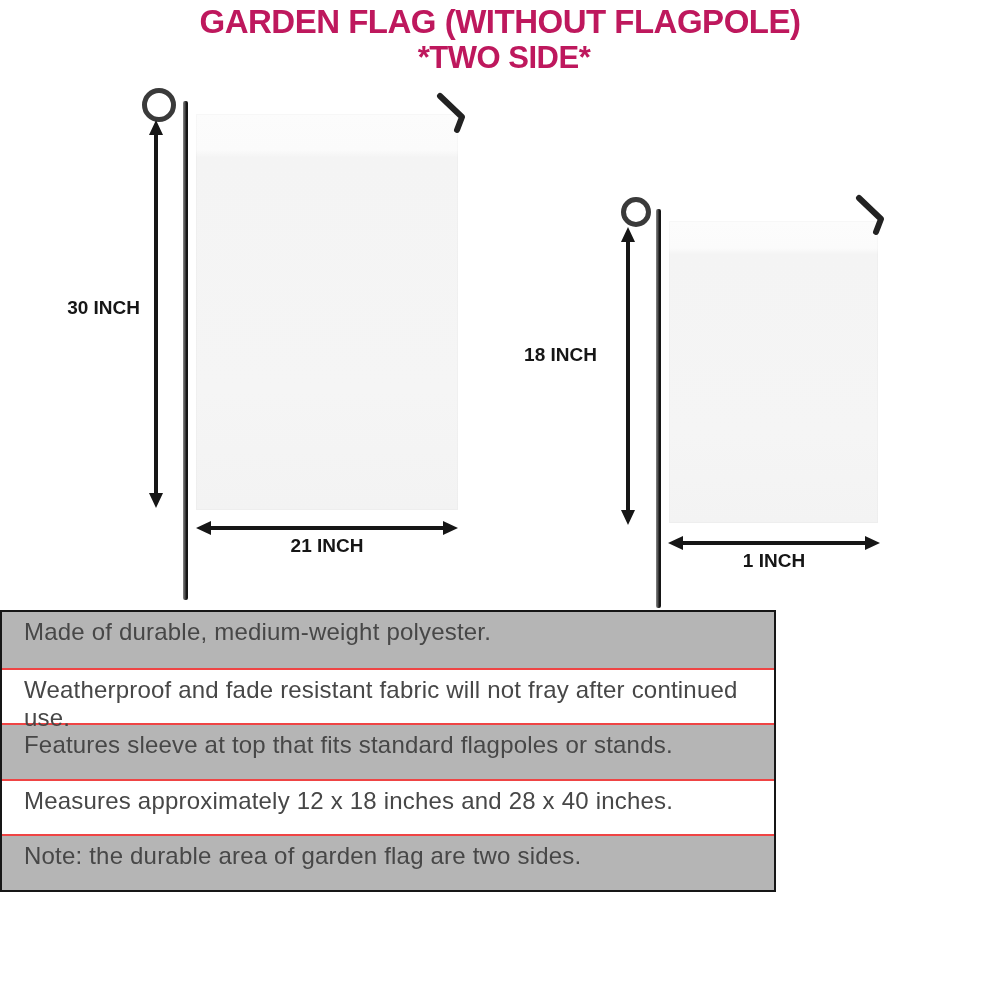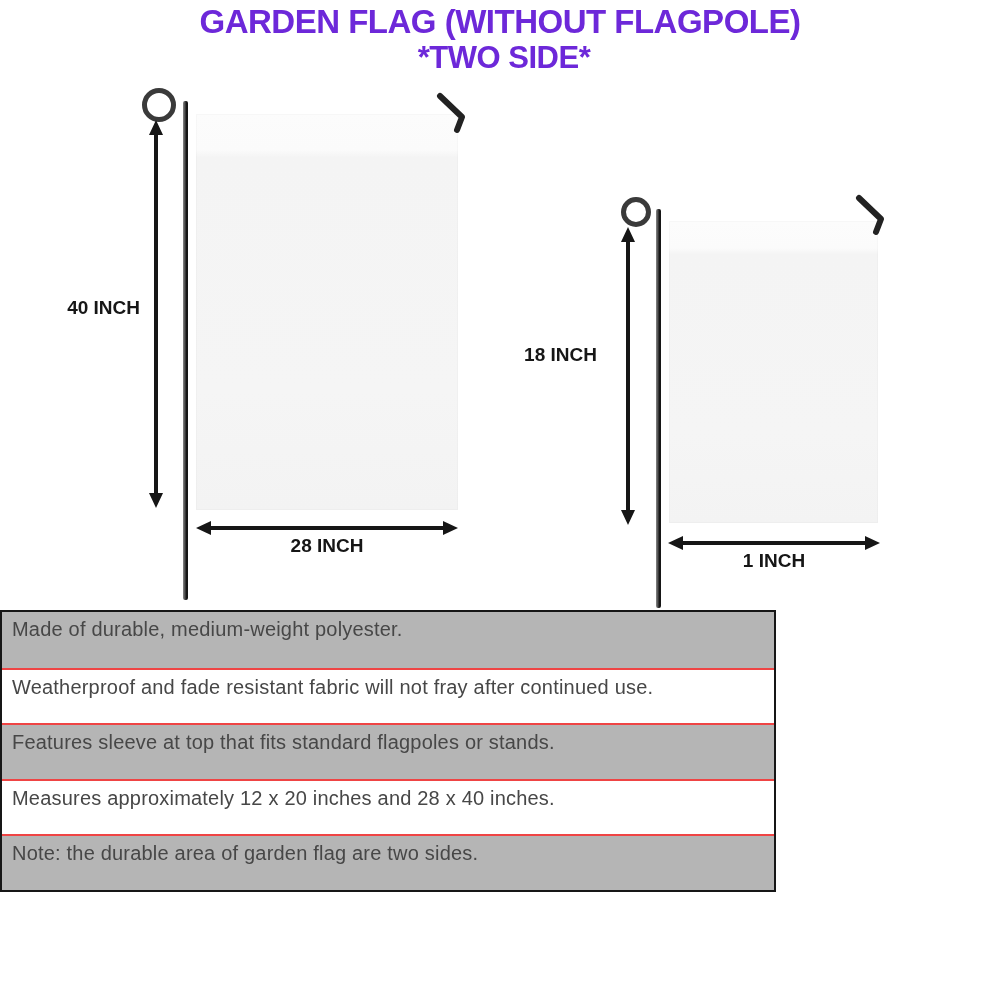--- a/index.html
+++ b/index.html
@@ -3,41 +3,41 @@
 <meta charset="utf-8">
 <style>
   html,body{margin:0;padding:0;}
   body{
     width:1000px;height:1000px;position:relative;background:#ffffff;
     font-family:"Liberation Sans", sans-serif;overflow:hidden;
   }
   .stage{position:absolute;inset:0;}
 
   
-  .title-wrap{position:absolute;top:4px;left:0;width:1000px;text-align:center;color:#6d28d9;}
+  .title-wrap{position:absolute;top:4px;left:0;width:1000px;text-align:center;color:#be185d;}
   .title-line1{font-size:33px;font-weight:800;letter-spacing:-0.5px;line-height:1.12;}
   .title-line2{font-size:31px;font-weight:800;letter-spacing:-0.5px;line-height:1.12;padding-left:8px;}
 
   
   .pole{position:absolute;background:linear-gradient(to right,#8a8a8a,#161616 70%);border-radius:2px;}
   .pole-loop{position:absolute;border:5px solid #3a3a3a;border-radius:50%;background:transparent;box-sizing:border-box;}
   .flag{position:absolute;background:linear-gradient(to bottom,#fcfcfc 0,#fbfbfb 9%,#f4f4f4 11%,#f5f5f5 70%,#f3f3f3 100%);box-shadow:0 0 0 1px rgba(0,0,0,0.02) inset;}
   .hook{position:absolute;}
 
   .dim-label{position:absolute;font-size:19px;font-weight:700;color:#161616;text-align:center;}
   .arrow{position:absolute;}
 
   
   .feature-table{
     position:absolute;left:0;top:610px;width:776px;
     border:2px solid #161616;box-sizing:border-box;background:#ffffff;
   }
   .feature-row{
-    height:55.5px;box-sizing:border-box;padding:6px 10px 0 10px;
-    font-size:20px;color:#474747;letter-spacing:0.2px;
+    height:55.5px;box-sizing:border-box;padding:6px 10px 0 22px;
+    font-size:24px;color:#474747;letter-spacing:0.2px;
   }
   .feature-row + .feature-row{border-top:2px solid #ef4444;}
   .feature-row:nth-child(odd){background:#b5b5b5;}
   .feature-row:nth-child(even){background:#ffffff;}
 </style>
 </head>
 <body>
 
 <div class="stage">
 
@@ -55,28 +55,28 @@
 
     <svg class="hook" style="left:435px;top:92px;" width="36" height="42">
       <path d="M5 4 L27 25 L22 38" fill="none" stroke="#222222" stroke-width="6" stroke-linecap="round" stroke-linejoin="round"></path>
     </svg>
 
     <svg class="arrow" style="left:146px;top:120px;" width="20" height="388">
       <line x1="10" y1="13" x2="10" y2="375" stroke="#161616" stroke-width="4"></line>
       <polygon points="10,0 3,15 17,15" fill="#161616"></polygon>
       <polygon points="10,388 3,373 17,373" fill="#161616"></polygon>
     </svg>
-    <div class="dim-label" style="left:40px;top:297px;width:100px;text-align:right;">40 INCH</div>
+    <div class="dim-label" style="left:40px;top:297px;width:100px;text-align:right;">30 INCH</div>
 
     <svg class="arrow" style="left:196px;top:518px;" width="262" height="20">
       <line x1="13" y1="10" x2="249" y2="10" stroke="#161616" stroke-width="4"></line>
       <polygon points="0,10 15,3 15,17" fill="#161616"></polygon>
       <polygon points="262,10 247,3 247,17" fill="#161616"></polygon>
     </svg>
-    <div class="dim-label" style="left:196px;top:535px;width:262px;">28 INCH</div>
+    <div class="dim-label" style="left:196px;top:535px;width:262px;">21 INCH</div>
   </div>
 
   <div>
 
     <div class="flag" style="left:669px;top:221px;width:209px;height:302px;"></div>
 
     <div class="pole" style="left:656px;top:209px;width:5px;height:399px;"></div>
     <div class="pole-loop" style="left:621px;top:197px;width:30px;height:30px;"></div>
 
     <svg class="hook" style="left:854px;top:194px;" width="36" height="42">
@@ -102,20 +102,20 @@
     <div class="feature-row">
       <span>Made of durable, medium-weight polyester.</span>
     </div>
     <div class="feature-row">
       <span>Weatherproof and fade resistant fabric will not fray after continued use.</span>
     </div>
     <div class="feature-row">
       <span>Features sleeve at top that fits standard flagpoles or stands.</span>
     </div>
     <div class="feature-row">
-      <span>Measures approximately 12 x 20 inches and 28 x 40 inches.</span>
+      <span>Measures approximately 12 x 18 inches and 28 x 40 inches.</span>
     </div>
     <div class="feature-row">
       <span>Note: the durable area of garden flag are two sides.</span>
     </div>
   </div>
 
 </div>
 
 </body></html>

